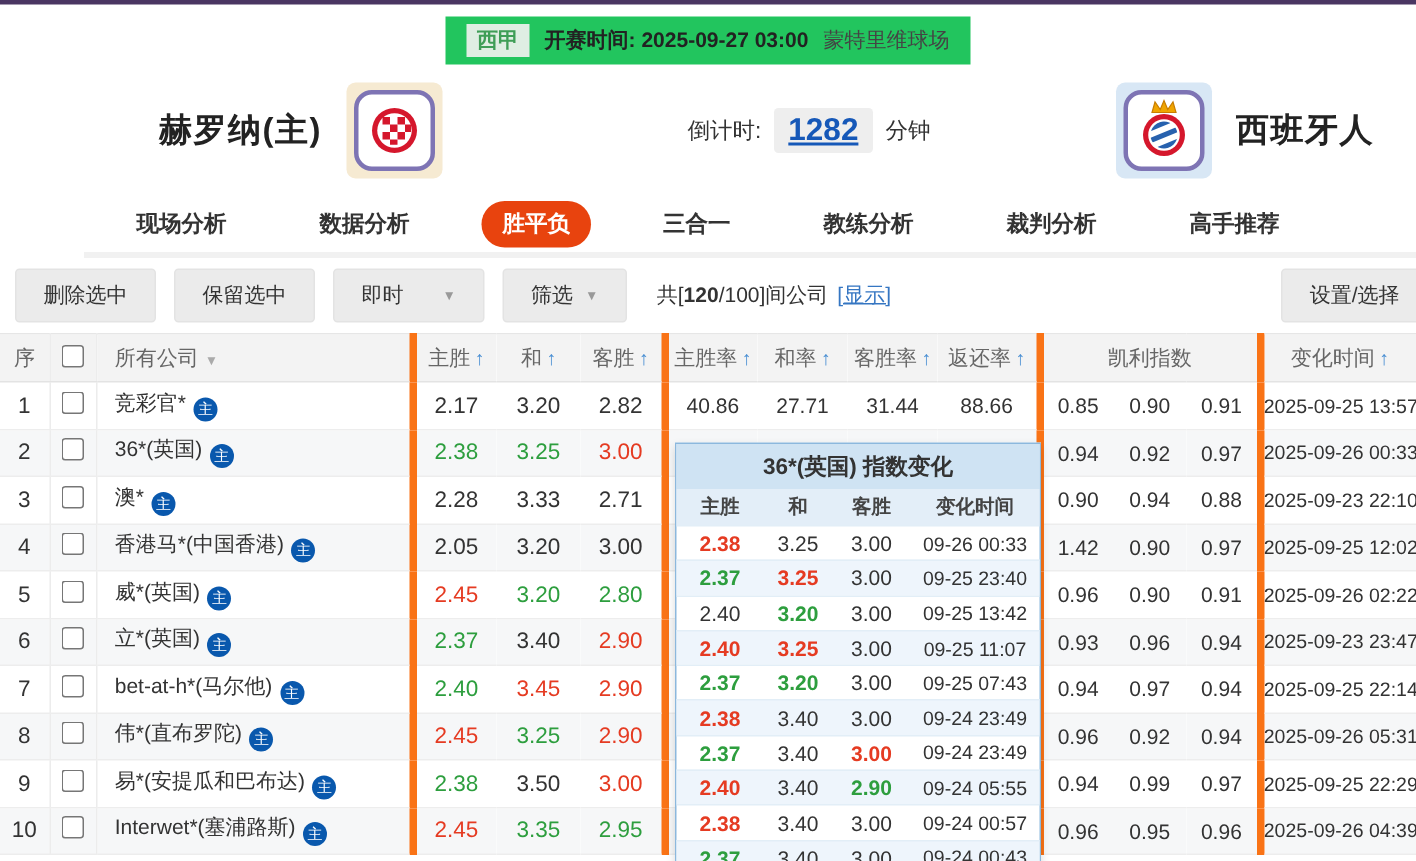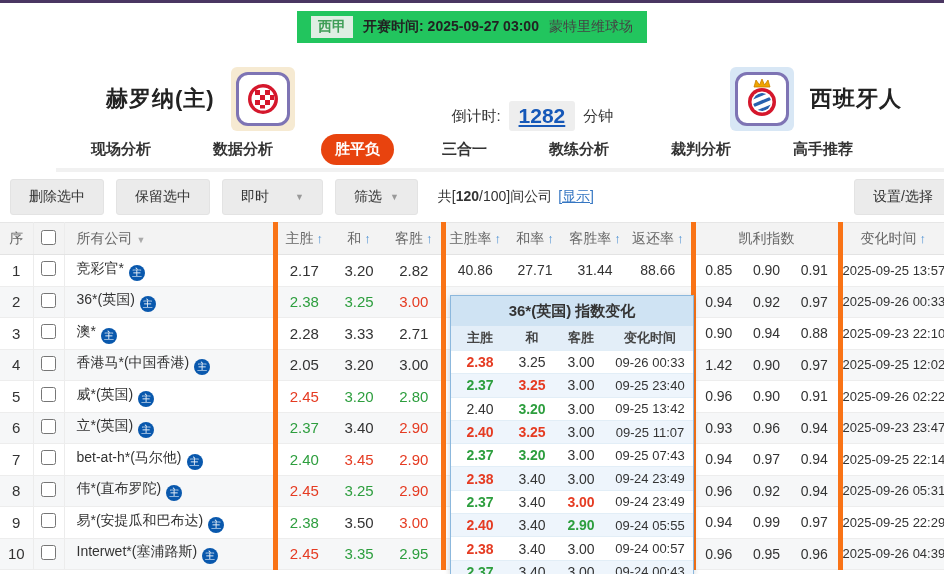--- a/index.html
+++ b/index.html
@@ -9,24 +9,24 @@
   .topline { height:3px; background:#4a3662; }
 
   
   .topbar { height:40px; display:flex; justify-content:center; align-items:flex-start; padding-top:8px; }
   .match-pill { display:flex; align-items:center; gap:10px; background:#22c55e; padding:5px 14px; font-size:14px; }
   .league-badge { color:#3f9e57; background:#dfeee3; padding:2px 7px; font-weight:700; }
   .kickoff { font-weight:700; color:#222; }
   .venue { color:#444; }
 
   
-  .teams { height:88px; display:flex; align-items:flex-end; }
+  .teams { height:88px; display:flex; align-items:center; }
   .team { display:flex; align-items:center; gap:16px; }
   .team-home { margin-left:106px; }
-  .team-away { margin-right:42px; }
+  .team-away { margin-right:28px; }
   .team-name { font-size:22px; font-weight:700; color:#222; letter-spacing:1px; }
   .logo-tile { width:64px; height:64px; border-radius:6px; display:flex; align-items:center; justify-content:center; }
   .logo-tile.home { background:#f6ead2; }
   .logo-tile.away { background:#d8e7f5; }
   .logo-box { width:54px; height:54px; background:#fff; border:3px solid #7e74b4; border-radius:12px; display:flex; align-items:center; justify-content:center; }
   .countdown { flex:1; display:flex; align-items:center; justify-content:center; gap:8px; font-size:15px; color:#333; margin-left:40px; }
   .countdown-value { font-size:21px; font-weight:700; color:#1658b8; background:#eeeeee; padding:3px 10px; border-radius:3px;text-decoration:underline; }
 
   
   .tabs { height:41px; display:flex; align-items:center; justify-content:center; gap:34px; border-bottom:4px solid #f1f1f1; margin-left:56px; margin-right:0; padding-right:56px; }

